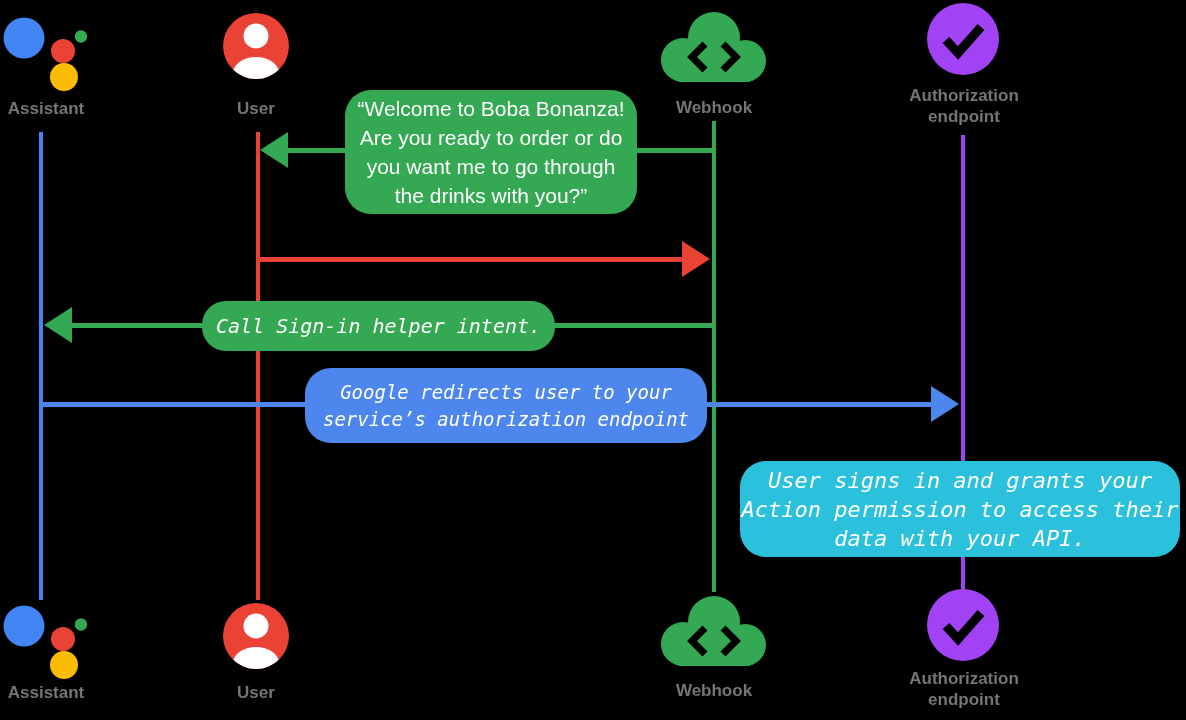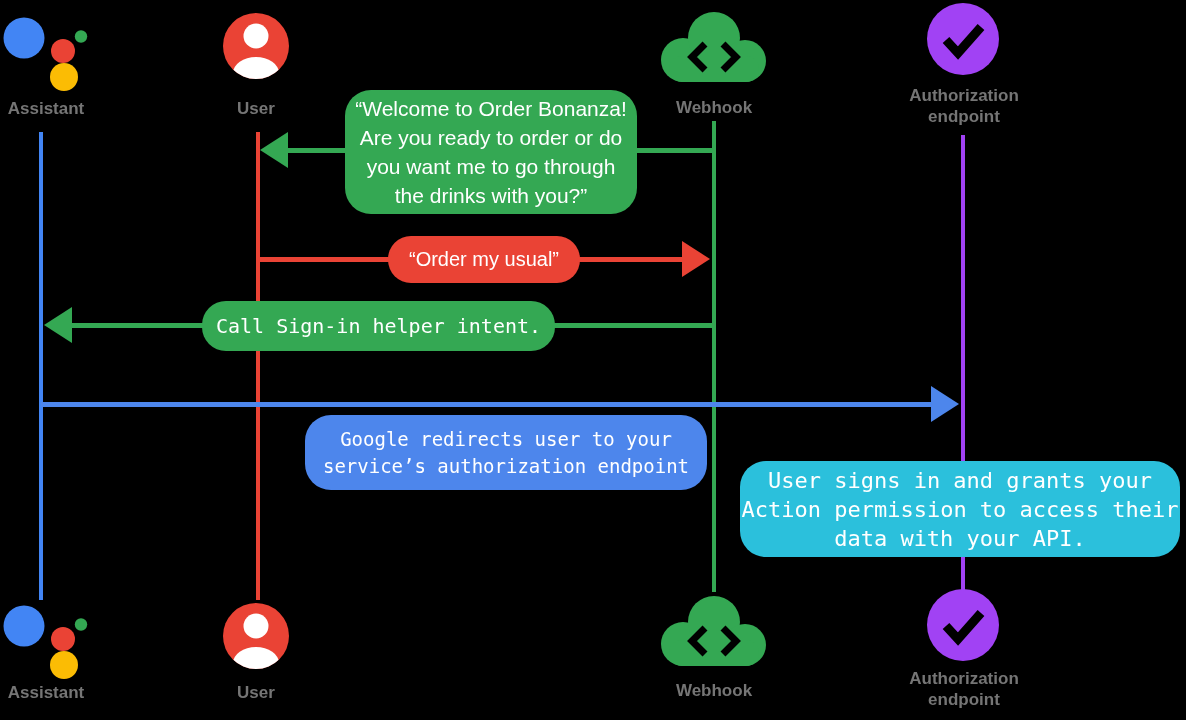--- a/index.html
+++ b/index.html
@@ -44,25 +44,25 @@
   
   .bubble{
     position:absolute;z-index:3;color:var(--bubble_text);
     display:flex;align-items:center;justify-content:center;
     text-align:center;white-space:pre-line;
   }
   .bubble.welcome{left:345px;top:90px;width:292px;height:124px;border-radius:26px;
     background:var(--green);font-size:21px;line-height:29px;}
   .bubble.order{left:388px;top:236px;width:192px;height:47px;border-radius:23px;
     background:var(--red);font-size:20px;}
-  .mono{font-family:"DejaVu Sans Mono",monospace;}
+  .mono{font-family:"DejaVu Sans Mono",monospace;font-style:italic;}
   .bubble.signin{left:202px;top:301px;width:353px;height:50px;border-radius:24px;
     background:var(--green);font-size:20px;}
   .bubble.redirect{left:305px;top:368px;width:402px;height:75px;border-radius:26px;
-    background:var(--blue_msg);font-size:19px;line-height:27px;margin-top:47px;}
+    background:var(--blue_msg);font-size:19px;line-height:27px;}
   .bubble.grants{left:740px;top:461px;width:440px;height:96px;border-radius:26px;
     background:var(--cyan);font-size:22px;line-height:29px;}
 </style>
 </head>
 <body>
 
 <div class="stage">
 
   <div class="lifeline assistant"></div>
   <div class="lifeline user"></div>
@@ -122,25 +122,24 @@
   <div>
     <div class="arrow-line green-bg" style="left:60px;top:323px;width:654px"></div>
     <div class="arrow-head head-left green-head" style="left:44px;top:307px"></div>
   </div>
 
   <div>
     <div class="arrow-line blue-bg" style="left:41px;top:402px;width:900px"></div>
     <div class="arrow-head head-right blue-head" style="left:931px;top:386px"></div>
   </div>
 
-  <div class="bubble welcome">“Welcome to Order Bonanza!
+  <div class="bubble welcome">“Welcome to Boba Bonanza!
 Are you ready to order or do
 you want me to go through
 the drinks with you?”</div>
-  <div class="bubble order">“Order my usual”</div>
   <div class="bubble signin mono">Call Sign-in helper intent.</div>
   <div class="bubble redirect mono">Google redirects user to your
 service’s authorization endpoint</div>
   <div class="bubble grants mono">User signs in and grants your
 Action permission to access their
 data with your API.</div>
 
   <svg class="icon" style="left:0;top:594px" width="95" height="85" viewBox="0 0 95 85">
     <circle cx="24" cy="32" r="20.5" fill="#4285F4"></circle>
     <circle cx="63" cy="45" r="12" fill="#EA4335"></circle>

